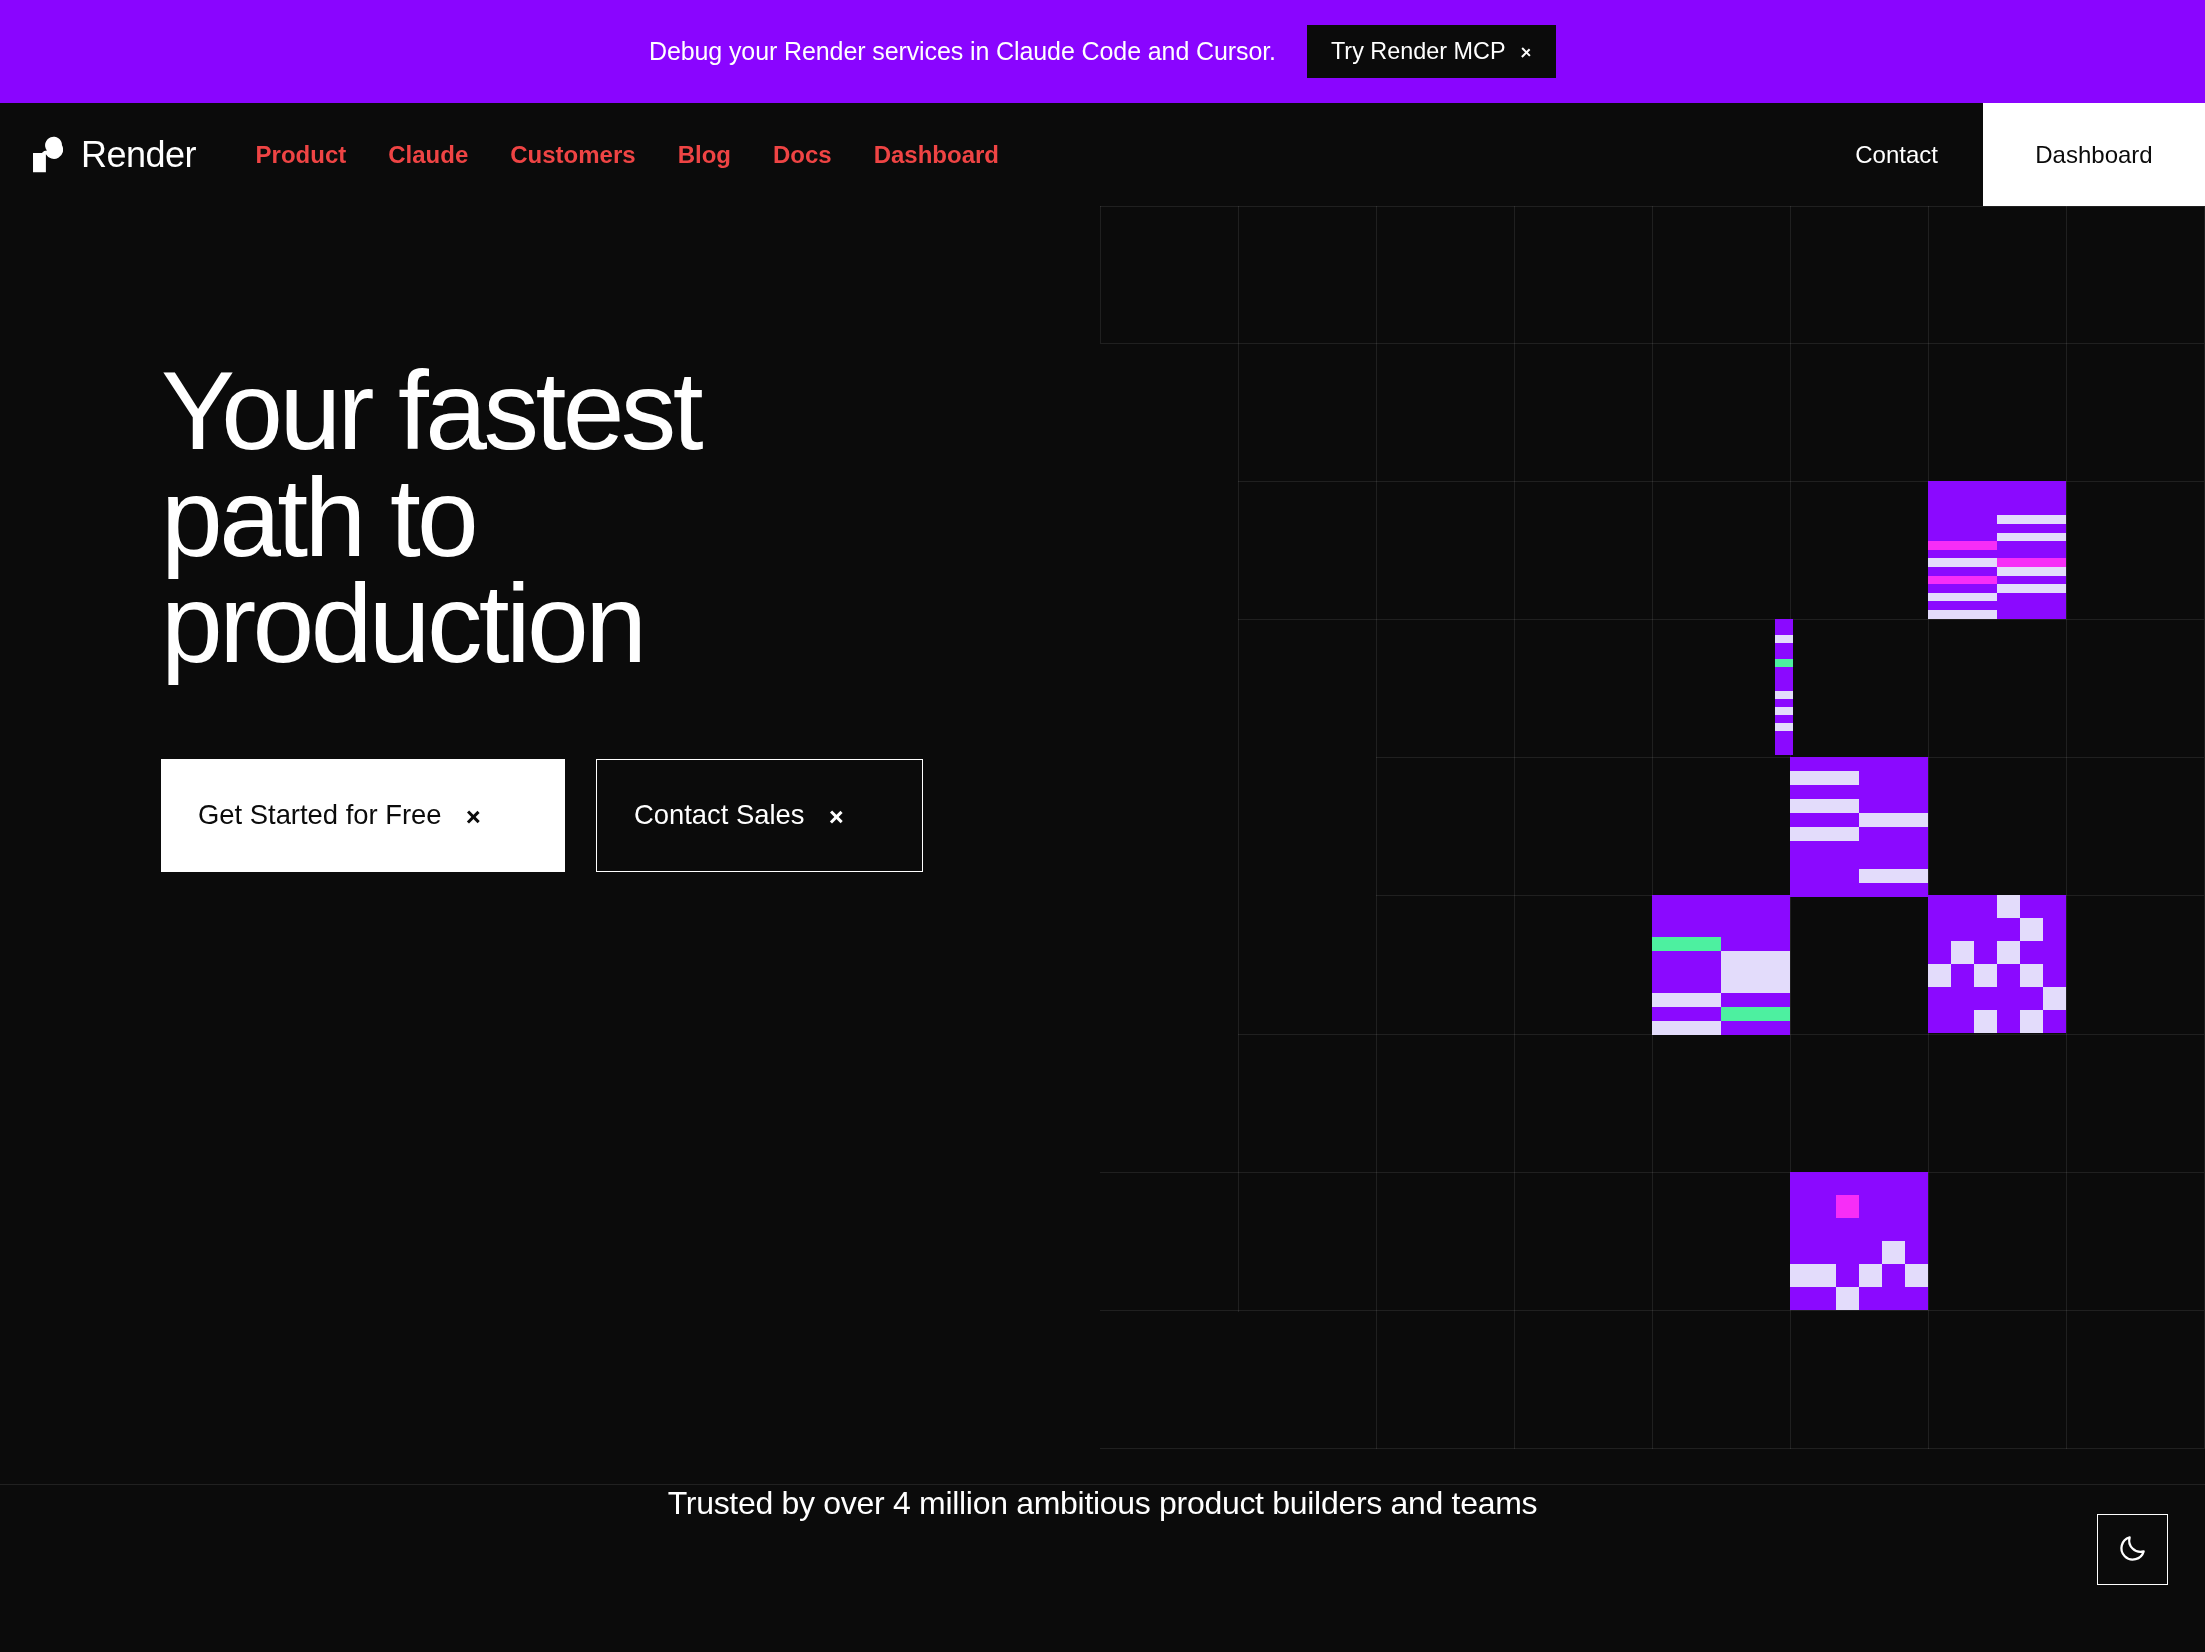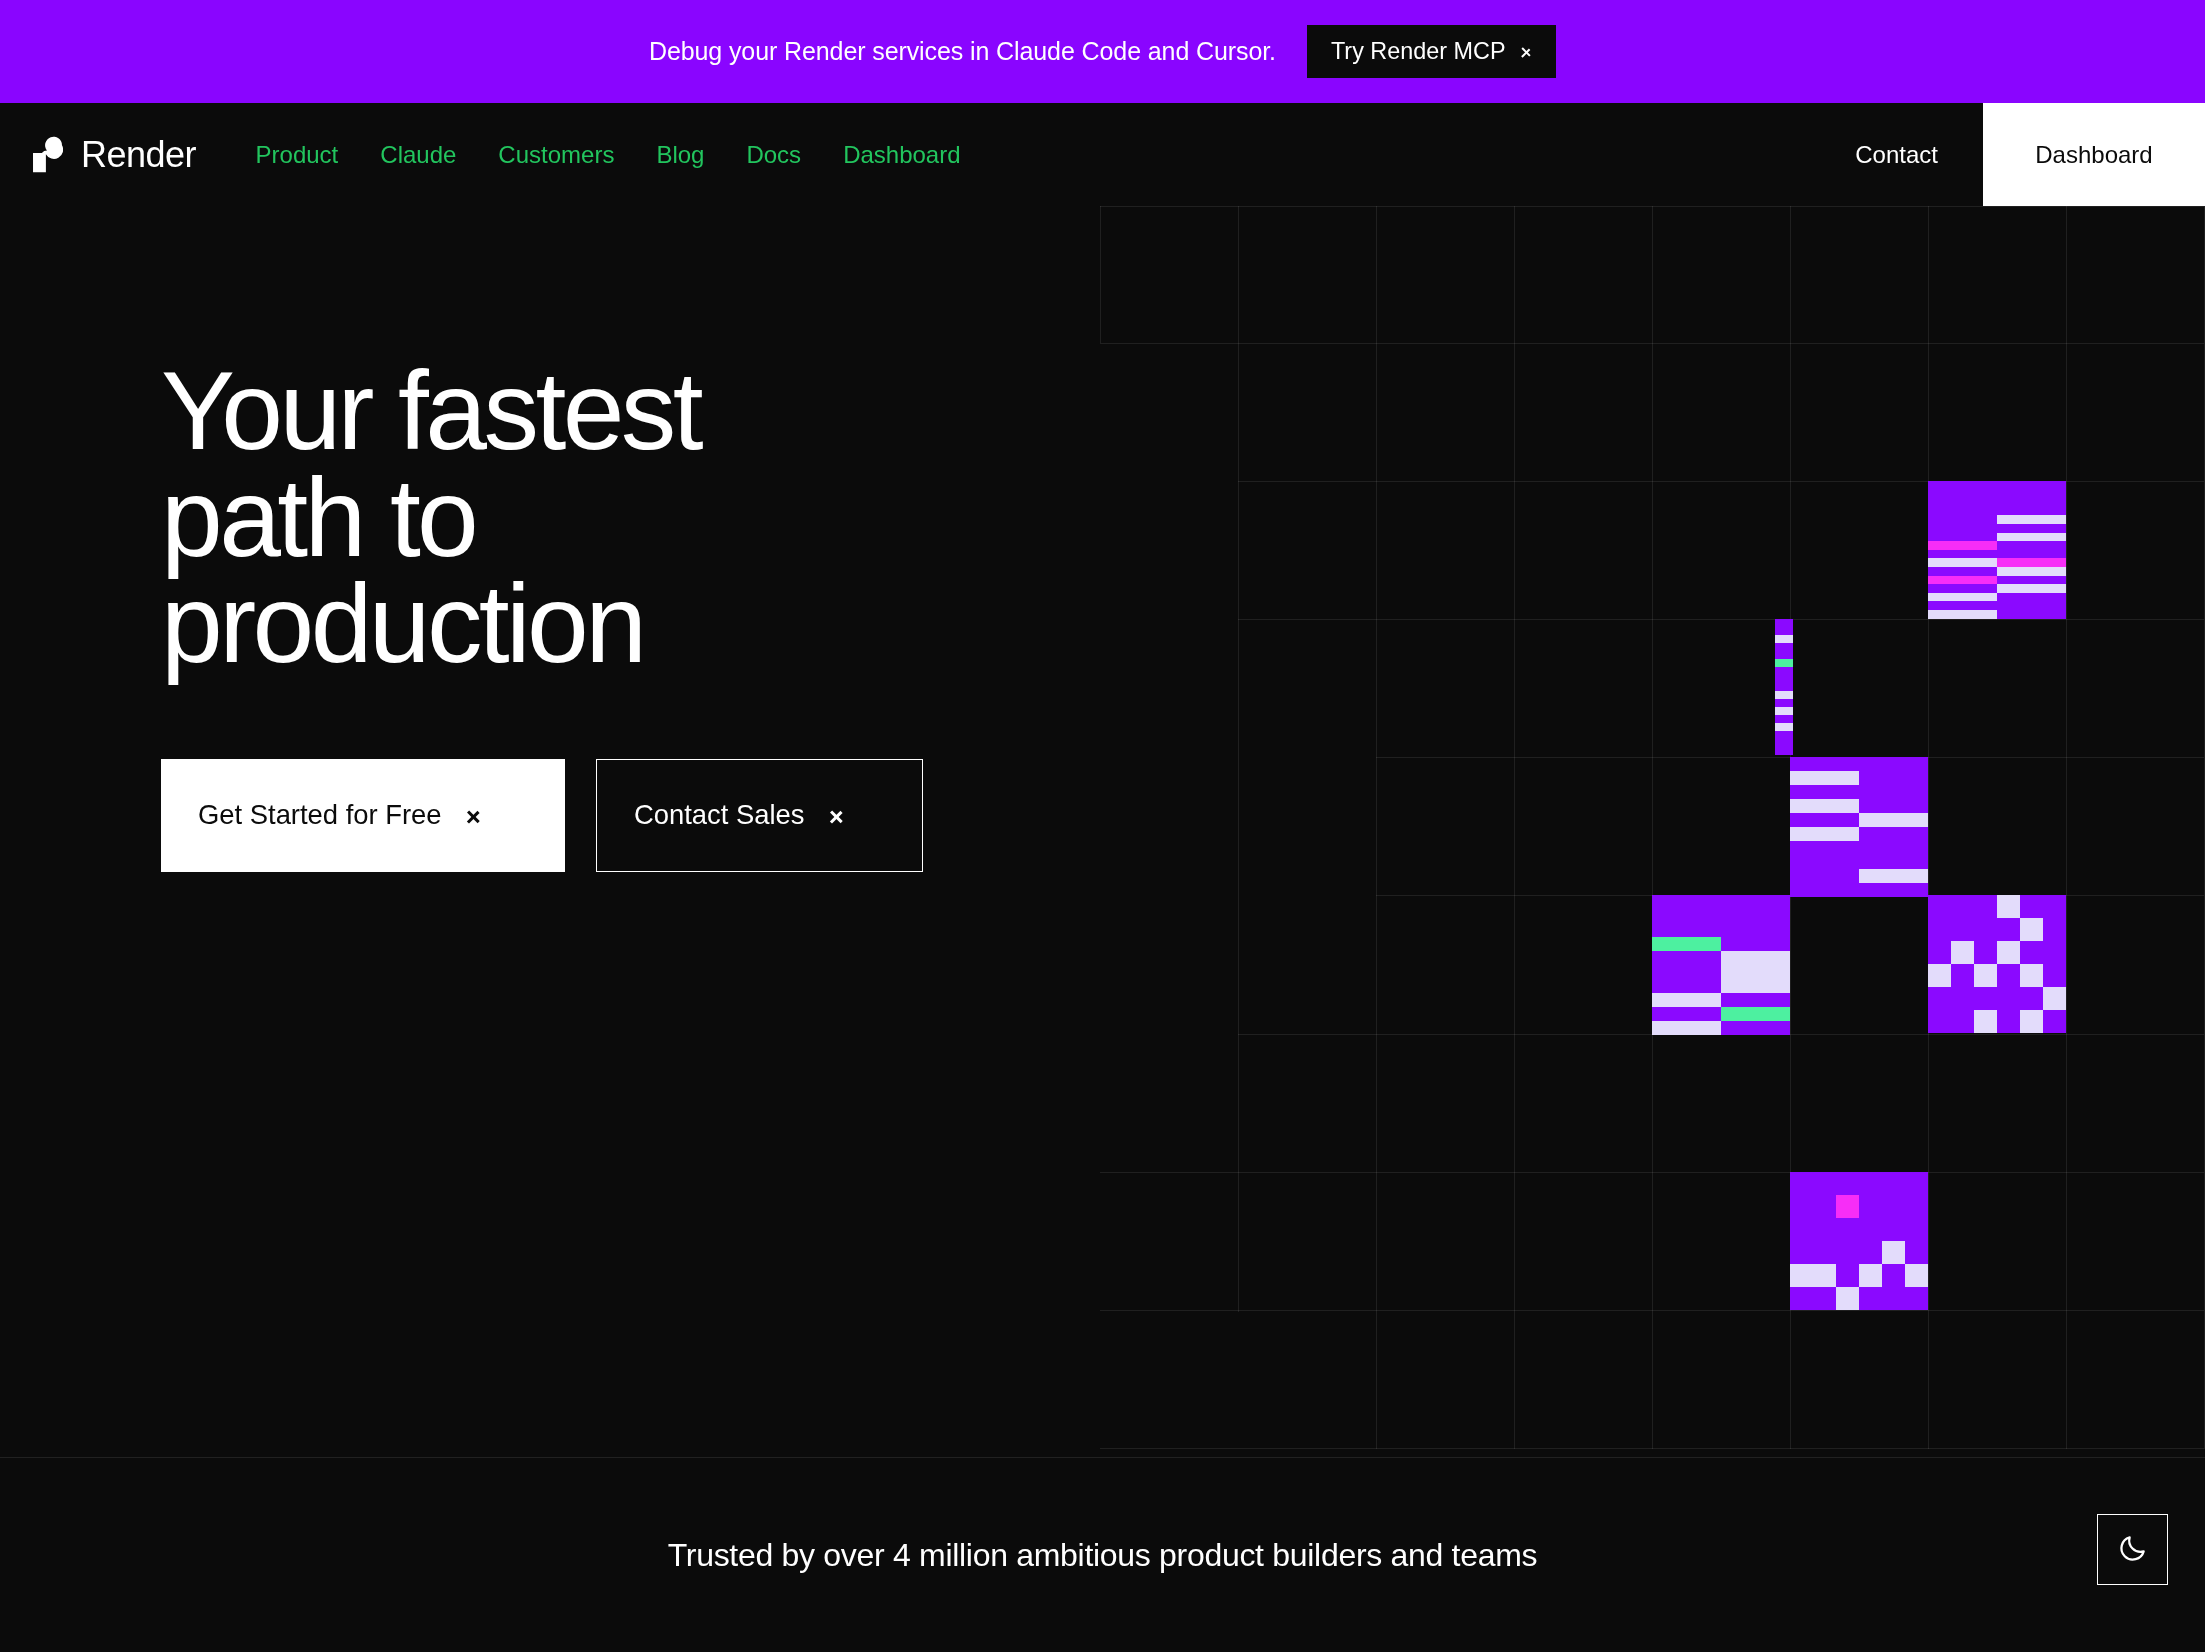--- a/index.html
+++ b/index.html
@@ -49,21 +49,21 @@
   #brand{
     display:flex; align-items:center; gap:18px;
     padding-left:32px; padding-right:32px;
     text-decoration:none; color:#fff; cursor:pointer;
   }
   #brand-mark{ width:31px; height:37px; position:relative; display:block; }
   #brand-name{ font-size:36px; font-weight:400; letter-spacing:-0.5px; color:#fff; }
 
   #primary-nav{ display:flex; align-items:center; gap:0; margin-left:6.5px; }
   #primary-nav a{
-    color:#22c55e; text-decoration:none; font-size:24px; font-weight:400;
+    color:#ef4444; text-decoration:none; font-size:24px; font-weight:700;
     padding:0 21px; line-height:103px; cursor:pointer; white-space:nowrap;
   }
 
   #header-right{ margin-left:auto; display:flex; align-items:stretch; }
   #nav-contact{
     color:#fff; text-decoration:none; font-size:24px;
     display:flex; align-items:center; padding:0 45px; cursor:pointer;
   }
   #nav-dashboard{
     background:#ffffff; color:#0b0b0b; font-size:24px;
@@ -114,23 +114,23 @@
   #cta-secondary{ background:transparent; color:#ffffff; border:1.6px solid #ffffff; min-width:327px; }
   .chev-lg{ display:inline-block; width:12px; height:24px; position:relative; }
   .chev-lg::before,.chev-lg::after{
     content:""; position:absolute; left:0; width:15.3px; height:3.2px; background:currentColor;
   }
   .chev-lg::before{ top:6.5px; transform:rotate(45deg); transform-origin:left center;}
   .chev-lg::after { top:18px; transform:rotate(-45deg); transform-origin:left center;}
 
   
   #trusted-strip{
-    position:absolute; left:0; right:0; bottom:0; height:195px;
+    position:absolute; left:0; right:0; bottom:0; height:168px;
     background:#0b0b0b; z-index:10;
-    display:flex; align-items:center; justify-content:center;
+    display:flex; justify-content:center;
     border-top:1.2px solid rgba(255,255,255,0.09);
   }
   #trusted-text{ font-size:32px; color:#ffffff; letter-spacing:-0.3px; }
 
   #theme-toggle{
     position:absolute; right:37px; bottom:67px; z-index:20;
     width:71px; height:71px;
     border:1.6px solid #ffffff; background:#0b0b0b;
     display:flex; align-items:center; justify-content:center; cursor:pointer;
   }

